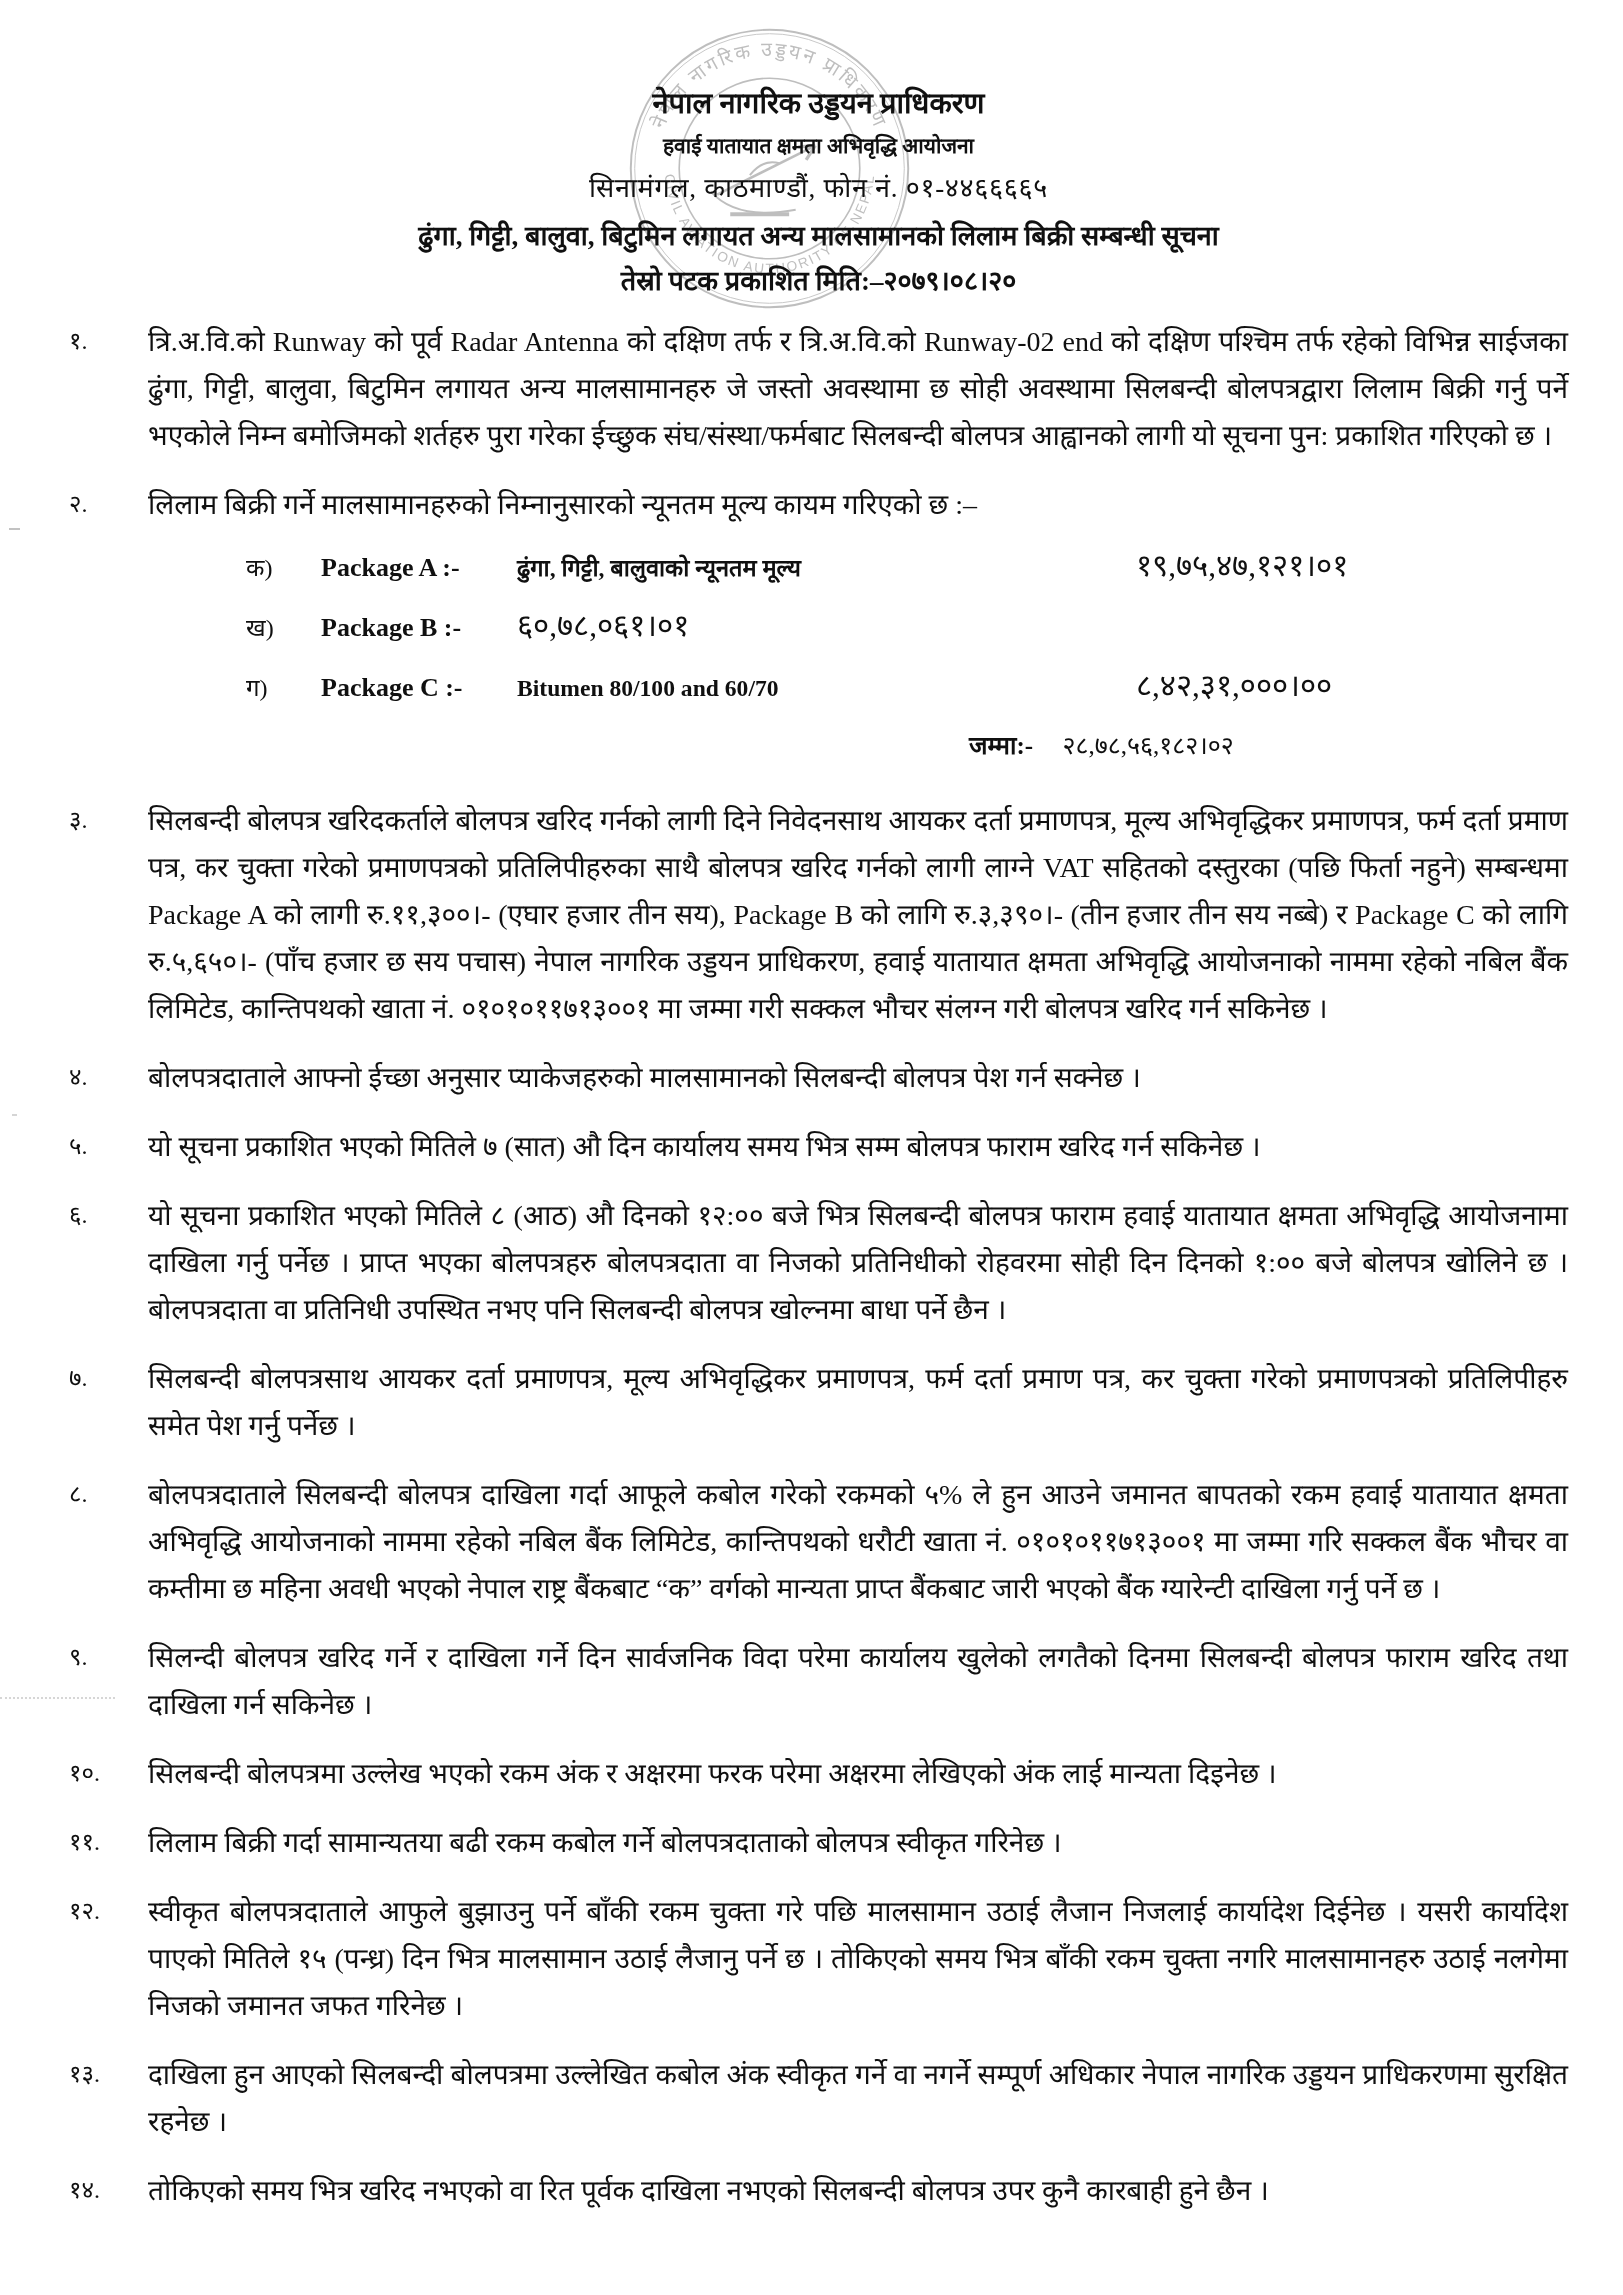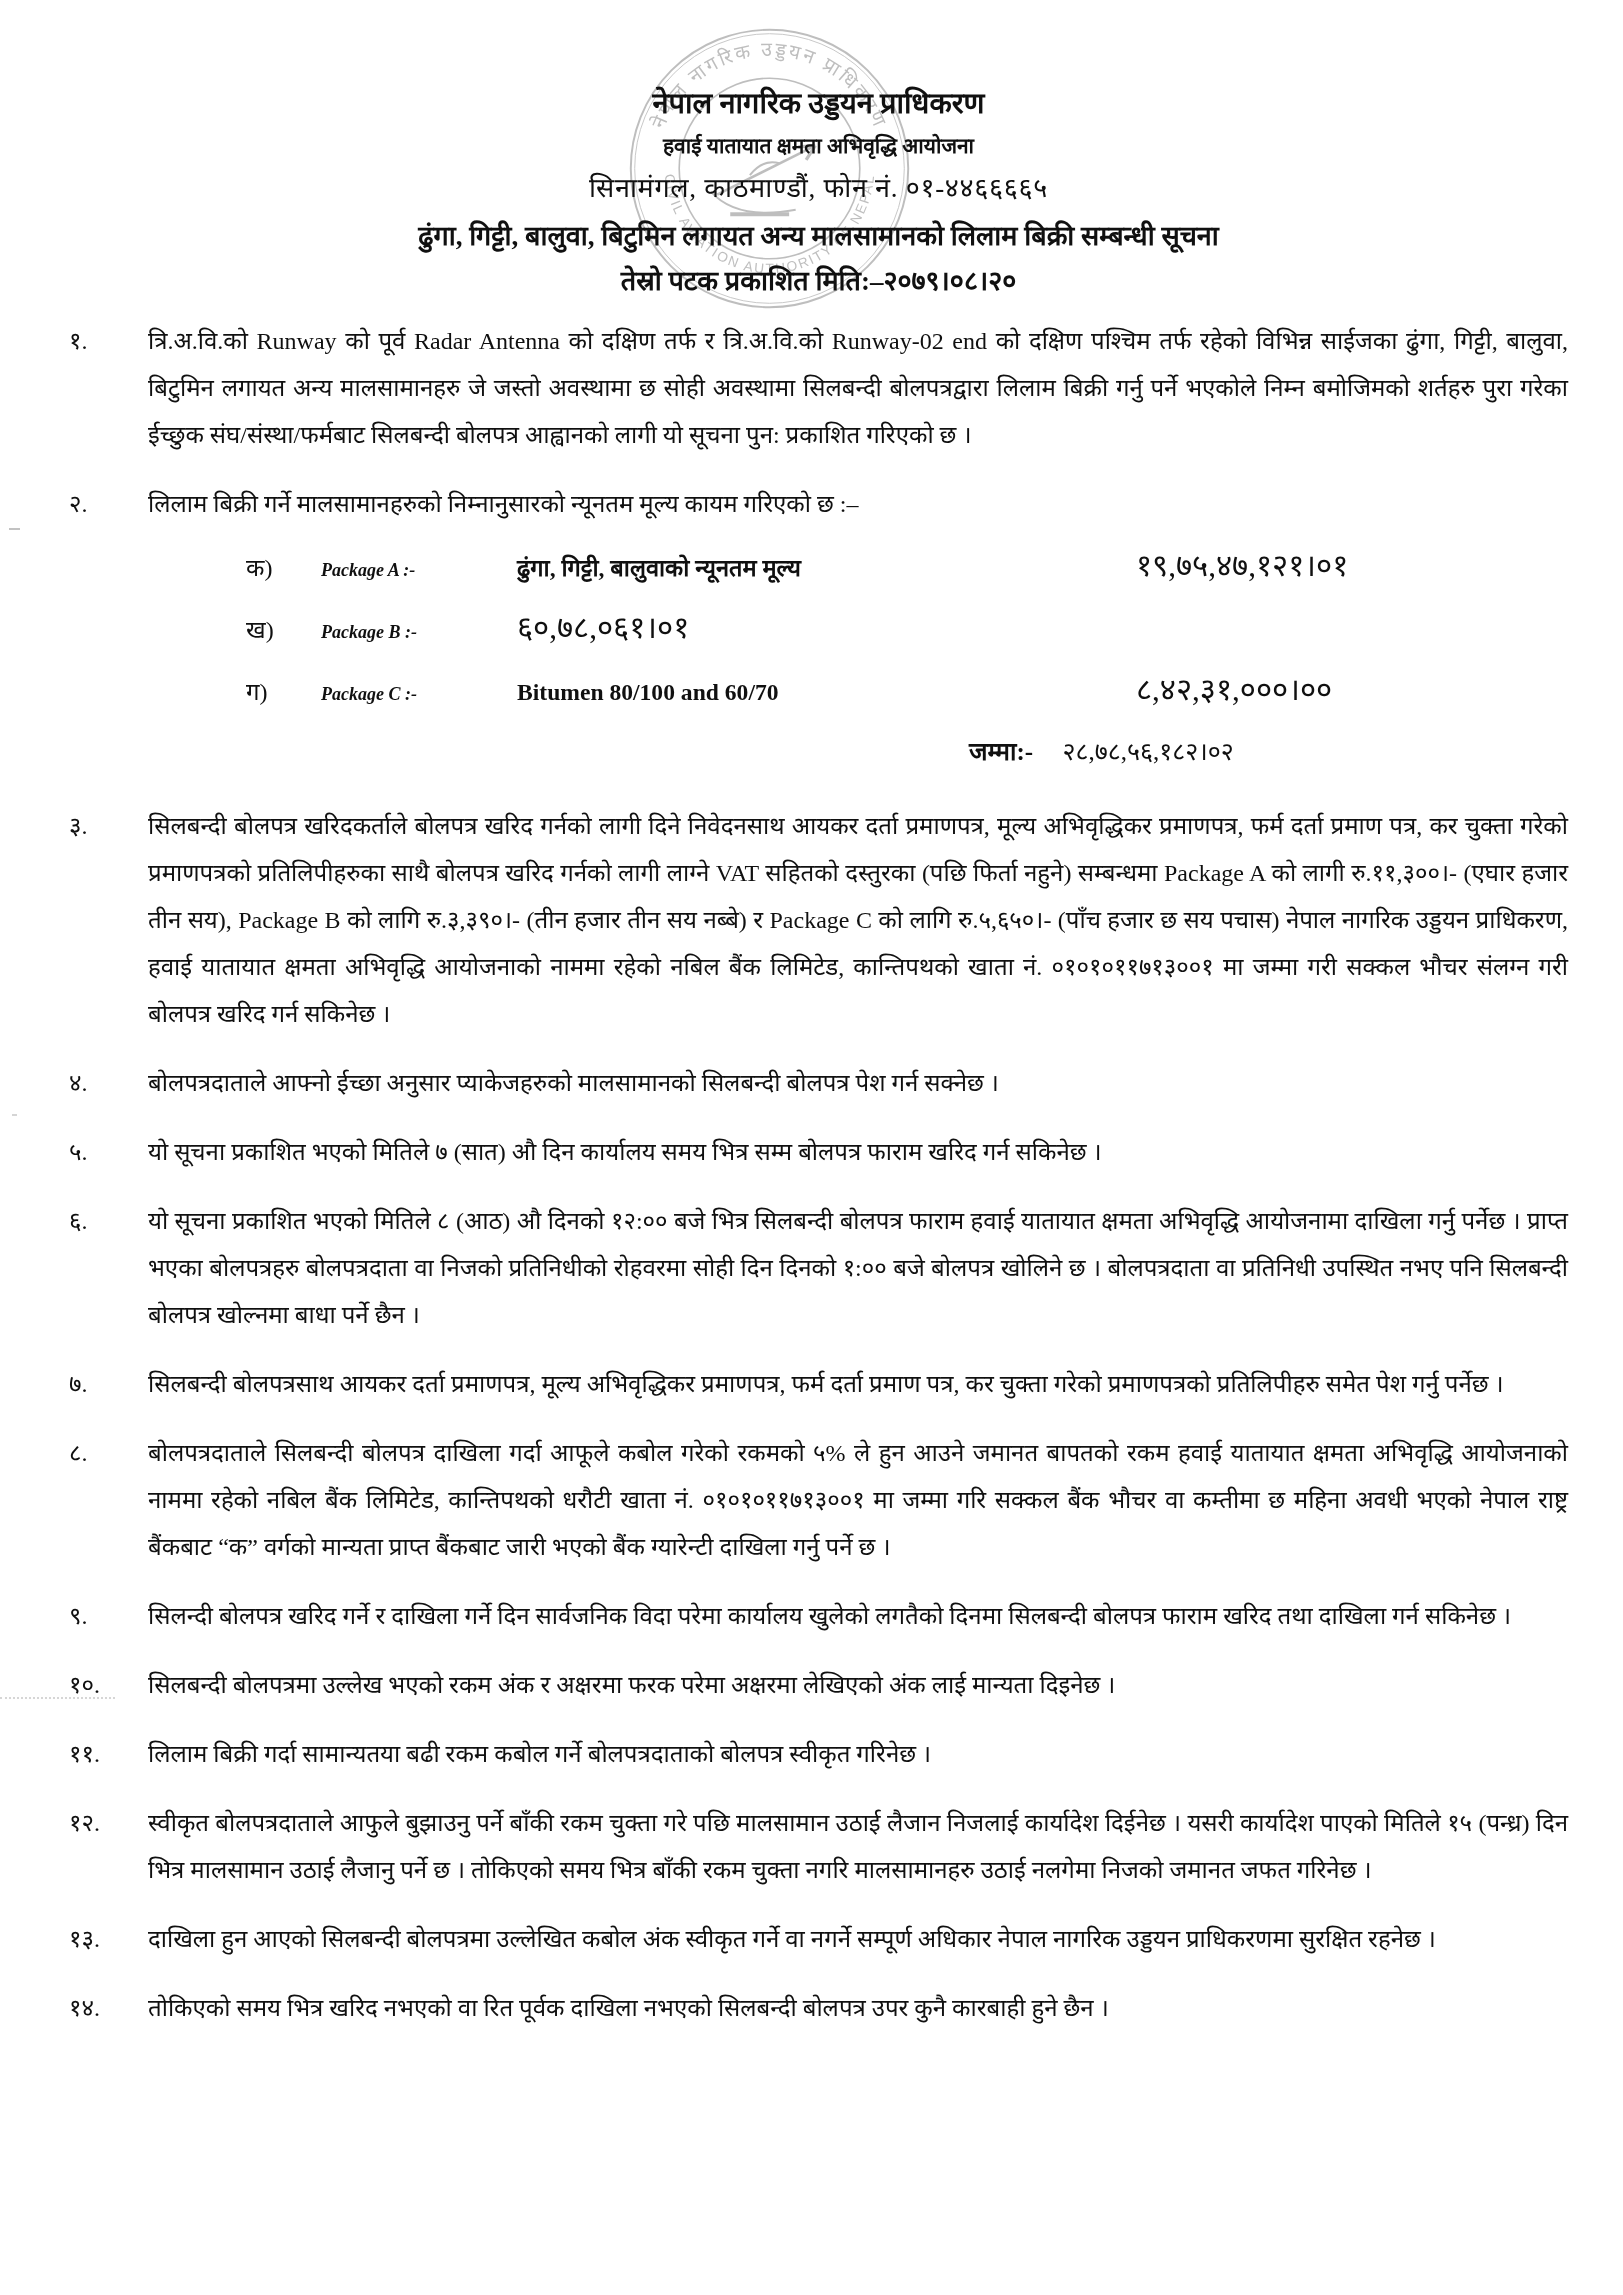--- a/index.html
+++ b/index.html
@@ -33,28 +33,28 @@
   }
   
   .items{margin-top:3.9px;}
   .item{display:flex;margin-bottom:22px;}
   .item-number{
     flex:0 0 79px;
     font-size:24px;line-height:47px;
   }
   .item-text{
     flex:1;
-    font-size:24px;line-height:47px;
+    font-size:28px;line-height:47px;
     text-align:justify;
   }
   
   .price-table{margin:9.2px 0 0 98px;}
   .price-row{display:flex;align-items:baseline;line-height:58px;}
   .price-letter{flex:0 0 75px;font-size:24px;}
-  .price-package{flex:0 0 196px;font-size:18px;font-weight:bold;font-family:"Liberation Serif","DejaVu Serif",serif;font-style:italic;}
+  .price-package{flex:0 0 196px;font-size:26px;font-weight:bold;font-family:"Liberation Serif","DejaVu Serif",serif;}
   .price-desc{flex:1;font-size:23.6px;font-weight:bold;}
   .price-amount{flex:0 0 432px;font-size:31px;}
   .price-total{display:flex;align-items:baseline;line-height:58px;margin-left:723px;text-align:center;}
   .price-total-label{font-size:25px;font-weight:bold;margin-right:29.5px;}
   .price-total-amount{font-size:25px;}
   
   .artifact-dots{
     position:absolute;left:0;top:1697px;width:115px;
     border-top:2px dotted #b5b5b5;opacity:.55;z-index:0;
   }

